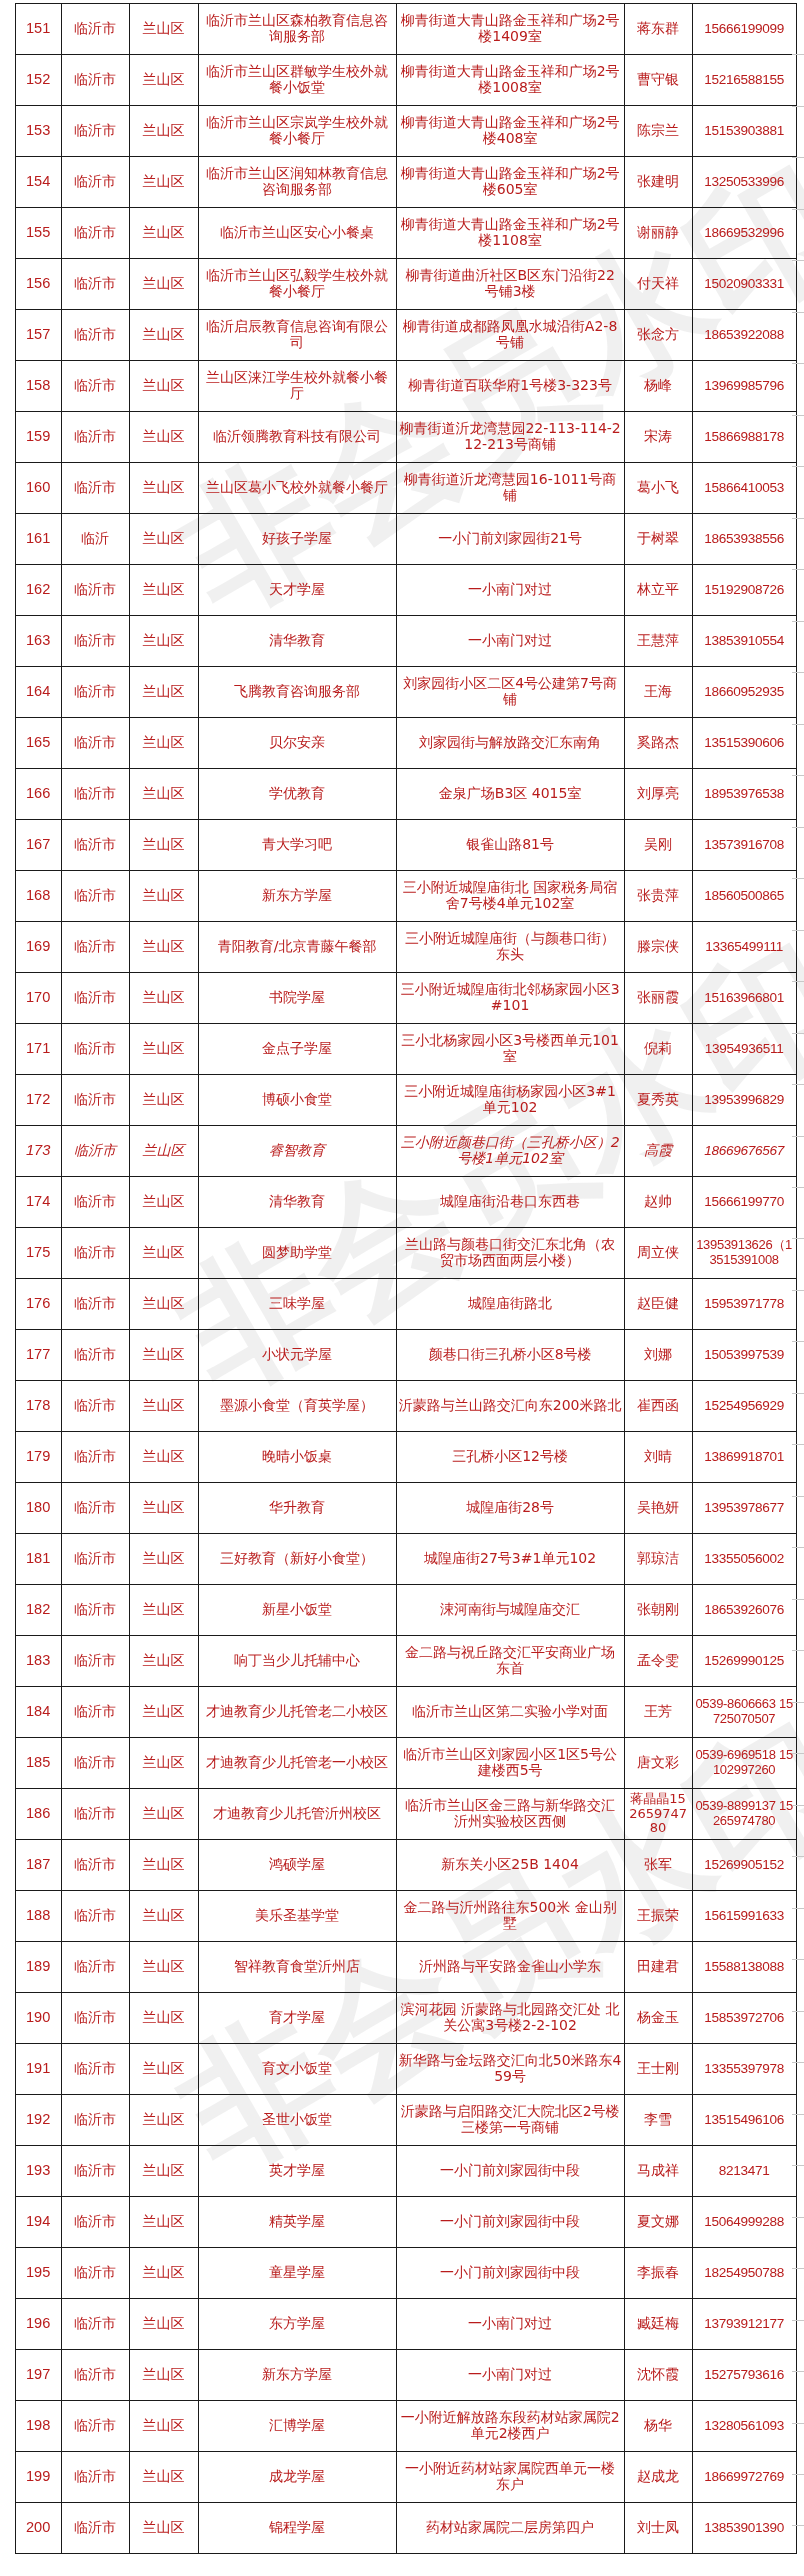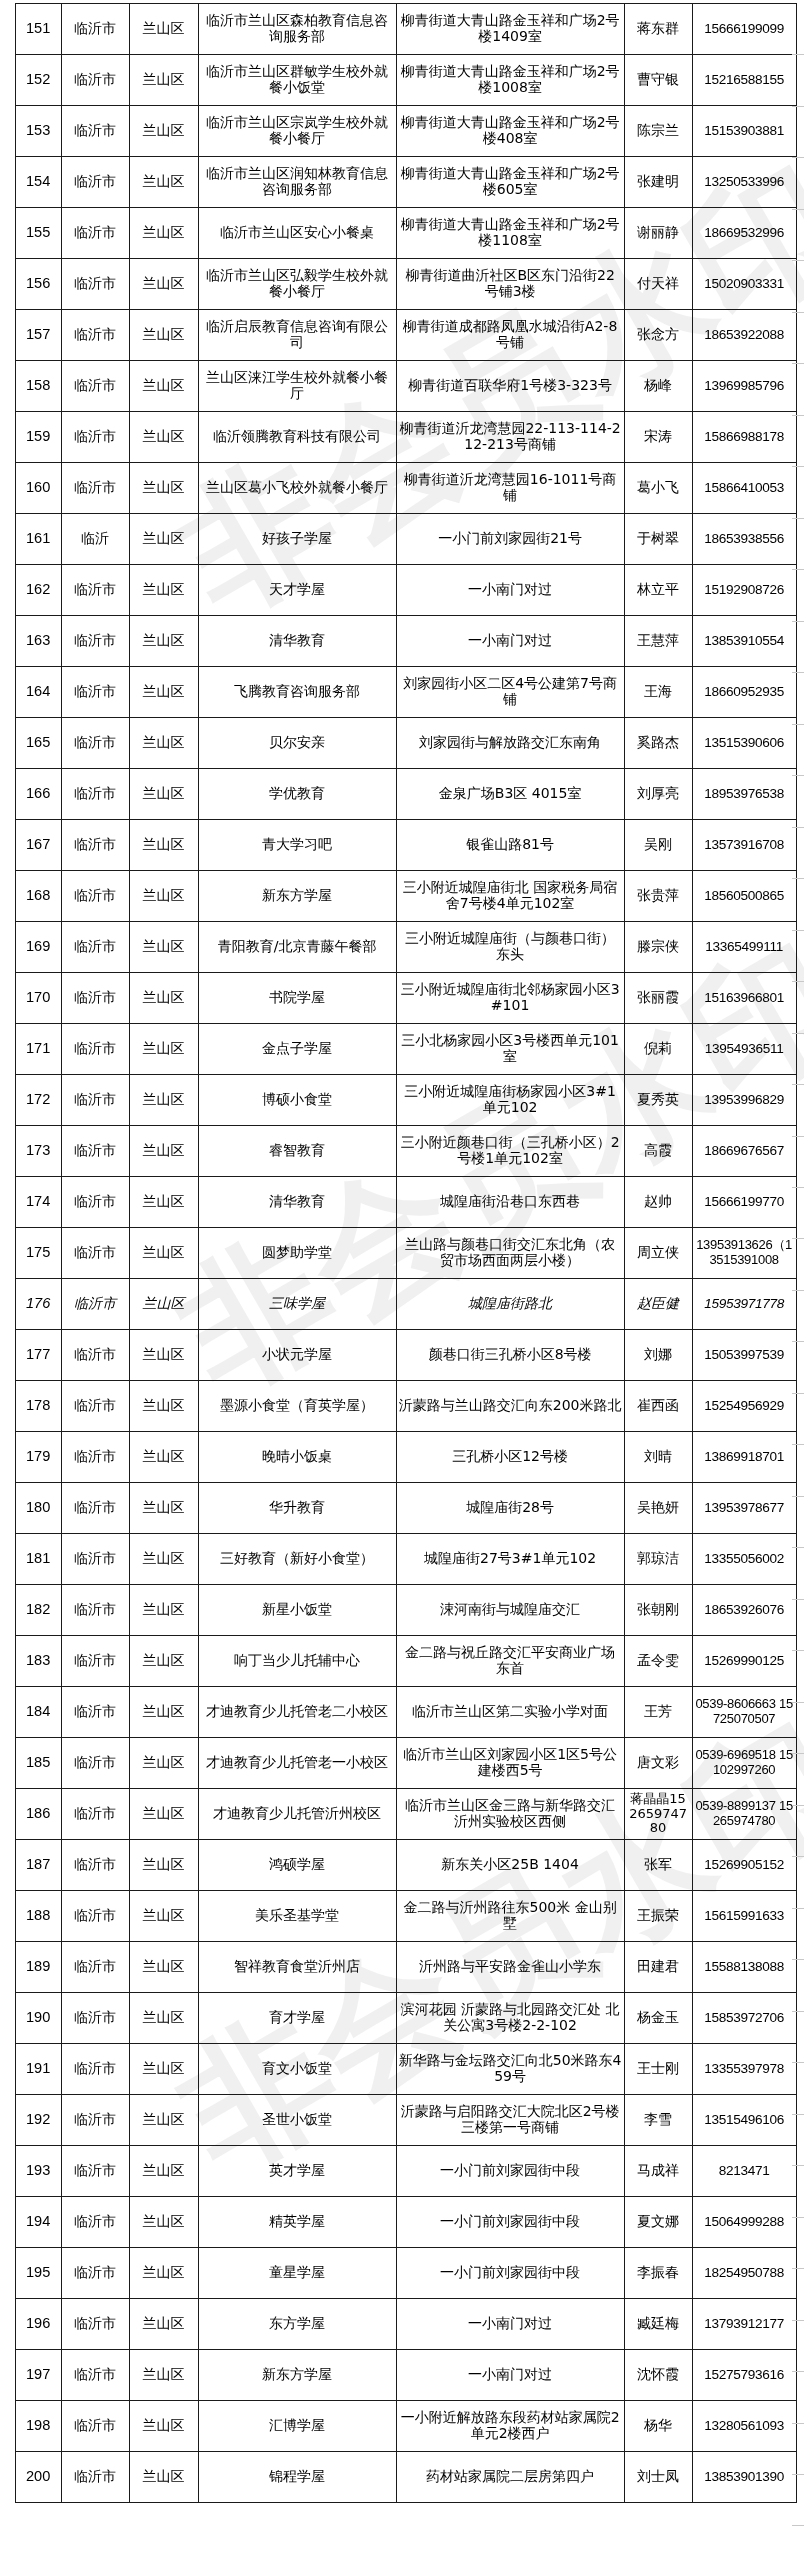--- a/index.html
+++ b/index.html
@@ -1,20 +1,20 @@
 <!DOCTYPE html>
 <html><head>
 <meta charset="utf-8">
 <style>
   html, body { margin: 0; padding: 0; background: #ffffff; }
   body { width: 805px; height: 2576px; position: relative; overflow: hidden; }
   .sheet {
     position: absolute; left: 14.6px; top: 2.9px;
     border-collapse: collapse; table-layout: fixed;
-    font-family: "DejaVu Sans", sans-serif; color: #000000;
+    font-family: "DejaVu Sans", sans-serif; color: #b91c1c;
   }
   .sheet td {
     border: 1.5px solid #1a1a1a; height: 49px; padding: 0 1.9px;
     text-align: center; vertical-align: middle;
     font-size: 14px; line-height: 15.6px; overflow: hidden;
     word-break: break-all;
   }
   .sheet td.num { font-family: "Liberation Sans Narrow", "Liberation Sans", sans-serif; font-size: 14.6px; }
   .sheet td.phone { font-family: "Liberation Sans", sans-serif; font-size: 13.6px; letter-spacing: -0.3px; }
   .sheet td.multi { line-height: 14.6px; font-size: 13px; }
@@ -237,21 +237,21 @@
       </tr>
       <tr style="height: 51px;">
         <td class="num">172</td>
         <td>临沂市</td>
         <td>兰山区</td>
         <td>博硕小食堂</td>
         <td>三小附近城隍庙街杨家园小区3#1单元102</td>
         <td>夏秀英</td>
         <td class="phone">13953996829</td>
       </tr>
-      <tr style="height: 51px;">
+      <tr style="height: 51px; font-style: italic;">
         <td class="num">173</td>
         <td>临沂市</td>
         <td>兰山区</td>
         <td>睿智教育</td>
         <td>三小附近颜巷口街（三孔桥小区）2号楼1单元102室</td>
         <td>高霞</td>
         <td class="phone">18669676567</td>
       </tr>
       <tr style="height: 51px;">
         <td class="num">174</td>
@@ -264,21 +264,21 @@
       </tr>
       <tr style="height: 51px;">
         <td class="num">175</td>
         <td>临沂市</td>
         <td>兰山区</td>
         <td>圆梦助学堂</td>
         <td>兰山路与颜巷口街交汇东北角（农贸市场西面两层小楼）</td>
         <td>周立侠</td>
         <td class="phone multi">13953913626（13515391008</td>
       </tr>
-      <tr style="height: 51px; font-style: italic;">
+      <tr style="height: 51px;">
         <td class="num">176</td>
         <td>临沂市</td>
         <td>兰山区</td>
         <td>三味学屋</td>
         <td>城隍庙街路北</td>
         <td>赵臣健</td>
         <td class="phone">15953971778</td>
       </tr>
       <tr style="height: 51px;">
         <td class="num">177</td>
@@ -470,20 +470,29 @@
         <td class="phone">15275793616</td>
       </tr>
       <tr style="height: 51px;">
         <td class="num">198</td>
         <td>临沂市</td>
         <td>兰山区</td>
         <td>汇博学屋</td>
         <td>一小附近解放路东段药材站家属院2单元2楼西户</td>
         <td>杨华</td>
         <td class="phone">13280561093</td>
+      </tr>
+      <tr style="height: 51px;">
+        <td class="num">199</td>
+        <td>临沂市</td>
+        <td>兰山区</td>
+        <td>成龙学屋</td>
+        <td>一小附近药材站家属院西单元一楼东户</td>
+        <td>赵成龙</td>
+        <td class="phone">18669972769</td>
       </tr>
       <tr style="height: 51px;">
         <td class="num">200</td>
         <td>临沂市</td>
         <td>兰山区</td>
         <td>锦程学屋</td>
         <td>药材站家属院二层房第四户</td>
         <td>刘士凤</td>
         <td class="phone">13853901390</td>
       </tr>

